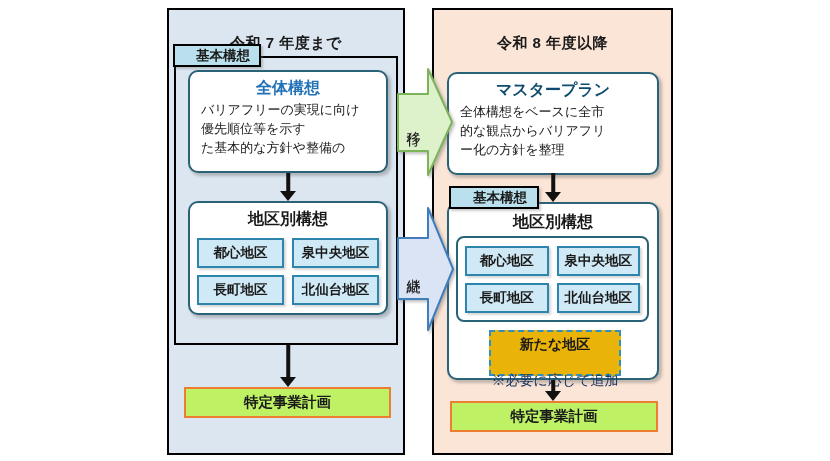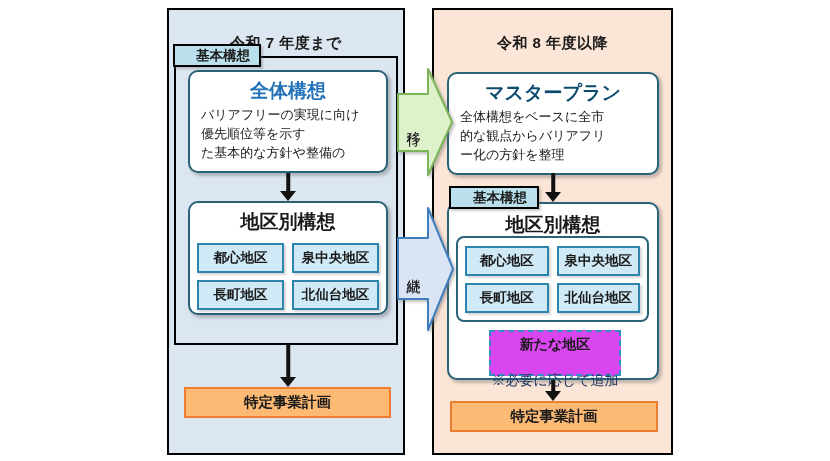--- a/index.html
+++ b/index.html
@@ -19,43 +19,43 @@
     font-weight:bold; font-size:13.5px; display:flex; align-items:center; justify-content:center;
     box-shadow:2px 2px 2px rgba(110,110,110,.35);
     padding-left:12px;
   }
   .inner-rect { position:absolute; border:2px solid #000; z-index:1; }
 
   .rbox {
     position:absolute; background:#fff; border:2.5px solid #2a6378; border-radius:10px;
     box-shadow:2.5px 2.5px 3px rgba(110,110,110,.4); z-index:2;
   }
-  .box-title { text-align:center; font-weight:bold; font-size:19px; margin-top:6px; }
+  .box-title { text-align:center; font-weight:bold; font-size:16px; margin-top:6px; }
   .box-title.blue { color:#2272b8; }
   .box-title.red  { color:#0c4a6e; }
   .box-body { font-size:13px; line-height:1.45; padding:2px 11px 0; }
   .box-body div { white-space:nowrap; }
 
   .district-grid { display:grid; grid-template-columns:1fr 1fr; gap:7px 8px; padding:8px 7px 0; }
   .district {
     background:#cfe9f6; border:2px solid #2d85ae; height:30px;
     font-weight:bold; font-size:13.5px; display:flex; align-items:center; justify-content:center;
     box-shadow:1.5px 1.5px 2px rgba(120,120,120,.3); white-space:nowrap;
   }
   .inner-group { position:absolute; background:#fff; border:2px solid #2a6378; border-radius:8px; }
   .inner-group .district-grid { padding:8px 7px 0; }
 
   .dashed-box {
-    position:absolute; background:#d946ef; border:2px dashed #2e8fc0; text-align:center;
+    position:absolute; background:#eab308; border:2px dashed #2e8fc0; text-align:center;
   }
   .dashed-box .t1 { font-weight:bold; font-size:14px; margin-top:4px; }
   .dashed-box .t2 { font-size:14px; color:#1f3864; margin-top:18px;font-family:Liberation Mono, monospace; }
 
   .obox {
-    position:absolute; background:#fdba74; border:2.5px solid #ed7d31;
+    position:absolute; background:#bef264; border:2.5px solid #ed7d31;
     font-weight:bold; font-size:14.5px; display:flex; align-items:center; justify-content:center;
     z-index:2;
   }
 
   .varrow { position:absolute; width:18px; z-index:3; }
   .varrow .shaft { position:absolute; left:50%; transform:translateX(-50%); top:0; bottom:9px; width:3.5px; background:#111; }
   .varrow .head  { position:absolute; bottom:0; left:50%; transform:translateX(-50%); width:0; height:0;
                    border-left:8px solid transparent; border-right:8px solid transparent; border-top:10px solid #111; }
 
   .block-arrow { position:absolute; z-index:6; filter:drop-shadow(2px 2px 1.5px rgba(110,110,110,.45)); }

